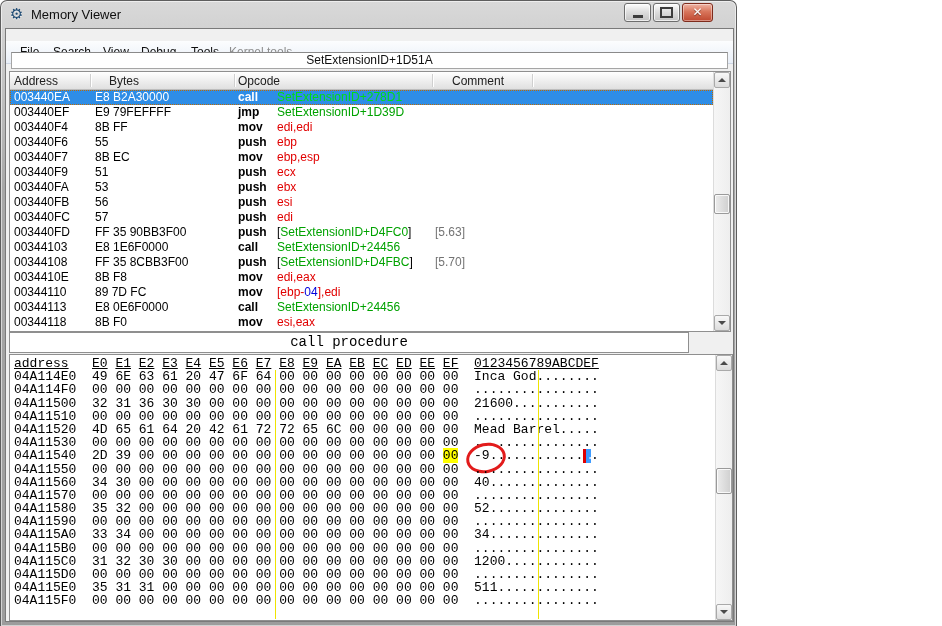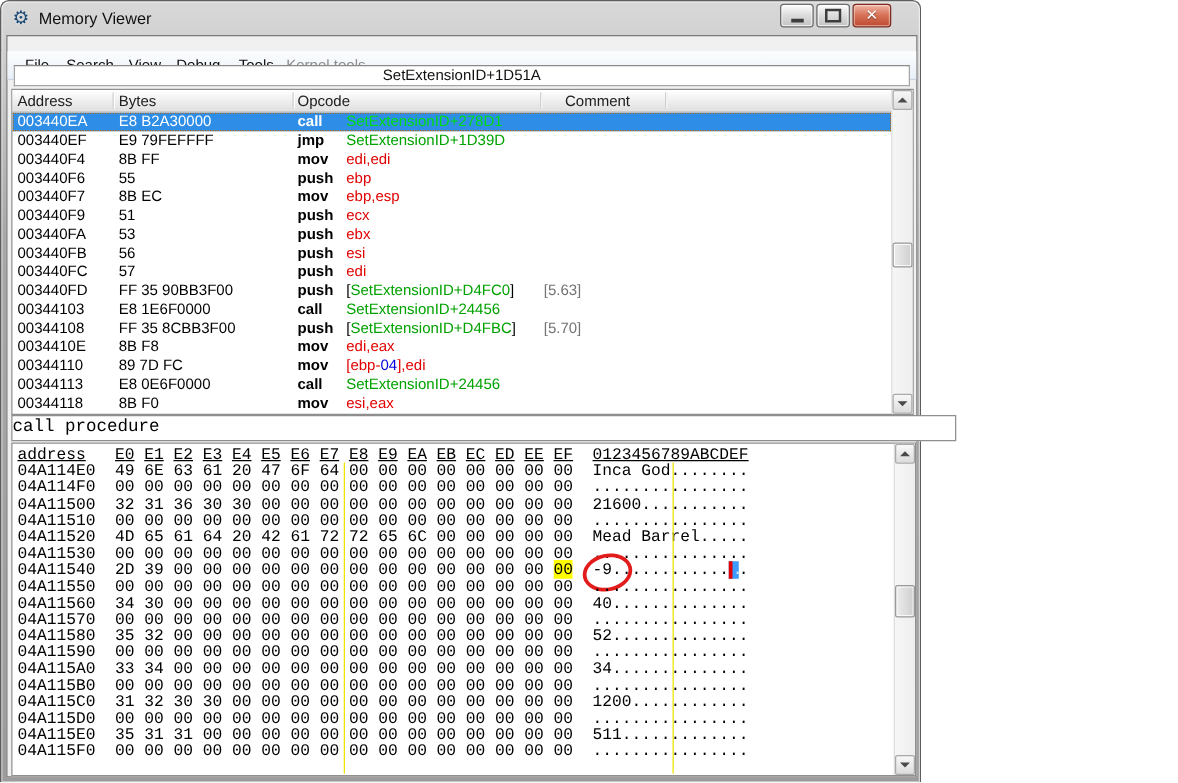--- a/index.html
+++ b/index.html
@@ -53,22 +53,22 @@
   .drow{position:relative;height:15px;font-size:12px;line-height:15px;color:#000;}
   .drow span{position:absolute;white-space:pre;}
   .d-addr{left:4px;}  .d-bytes{left:85px;}
   .d-mn{left:228px;font-weight:bold;}
   .d-op{left:267px;}  .d-cm{left:425px;color:#737373;}
   .d-op span{position:static;}
   .drow.selected{background:var(--sel);outline:1px dotted #c06a00;outline-offset:-1px;}
   .drow.selected .d-addr,.drow.selected .d-bytes,.drow.selected .d-mn{color:#fff;}
 
   
-  .procbar{position:absolute;left:3px;top:303px;width:756px;height:21px;background:#fff;
-           border:1px solid #8f8f8f;box-sizing:border-box;
+  .procbar{position:absolute;left:3px;top:303px;width:680px;height:21px;background:#fff;
+           border:1px solid #8f8f8f;box-sizing:border-box;text-align:center;
            font-family:"Liberation Mono",monospace;font-size:14px;line-height:19px;color:#000;}
 
   
   .dump{position:absolute;left:3px;top:325px;width:724px;height:267px;background:#fff;
         border:1px solid #8f8f8f;box-sizing:border-box;
         font-family:"Liberation Mono",monospace;font-size:13px;color:#000;}
   .dump-content{position:absolute;left:0;top:0;right:17px;bottom:0;overflow:hidden;padding:2px 0 0 4px;}
   .dmp-line{position:relative;height:13.2px;line-height:13.2px;white-space:pre;}
   .dmp-addr{display:inline-block;width:10ch;}
   .dmp-b{display:inline-block;width:3ch;}
@@ -131,21 +131,21 @@
           <span class="menu-item disabled" style="left: 220px;">Kernel tools</span>
         </div>
 
       <div class="addrbar">
         <span>SetExtensionID+1D51A</span>
       </div>
 
       <div class="disasm">
         <div class="dheader" id="dheader">
             <span class="hcell" style="left: 4px;">Address</span>
-            <span class="hcell" style="left: 85px;">Bytes</span>
+            <span class="hcell" style="left: 99px;">Bytes</span>
             <span class="hcell" style="left: 228px;">Opcode</span>
             <span class="hcell" style="left: 442px;">Comment</span>
             <div class="hsep" style="left: 80px;"></div>
             <div class="hsep" style="left: 224px;"></div>
             <div class="hsep" style="left: 422px;"></div>
             <div class="hsep" style="left: 522px;"></div>
           </div>
         <div class="drows" id="drows">
             <div class="drow selected">
               <span class="d-addr">003440EA</span>

